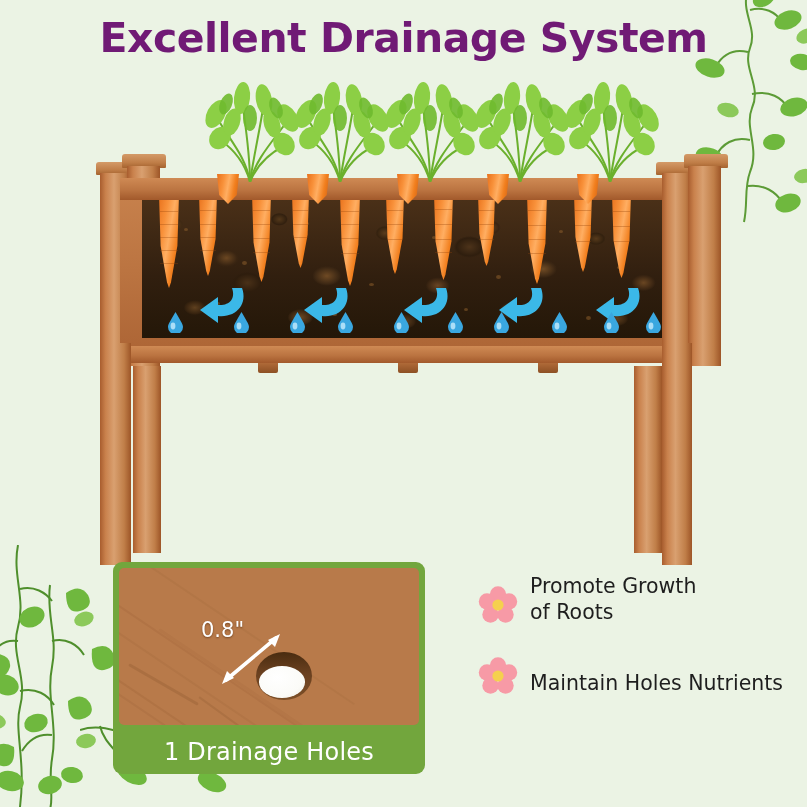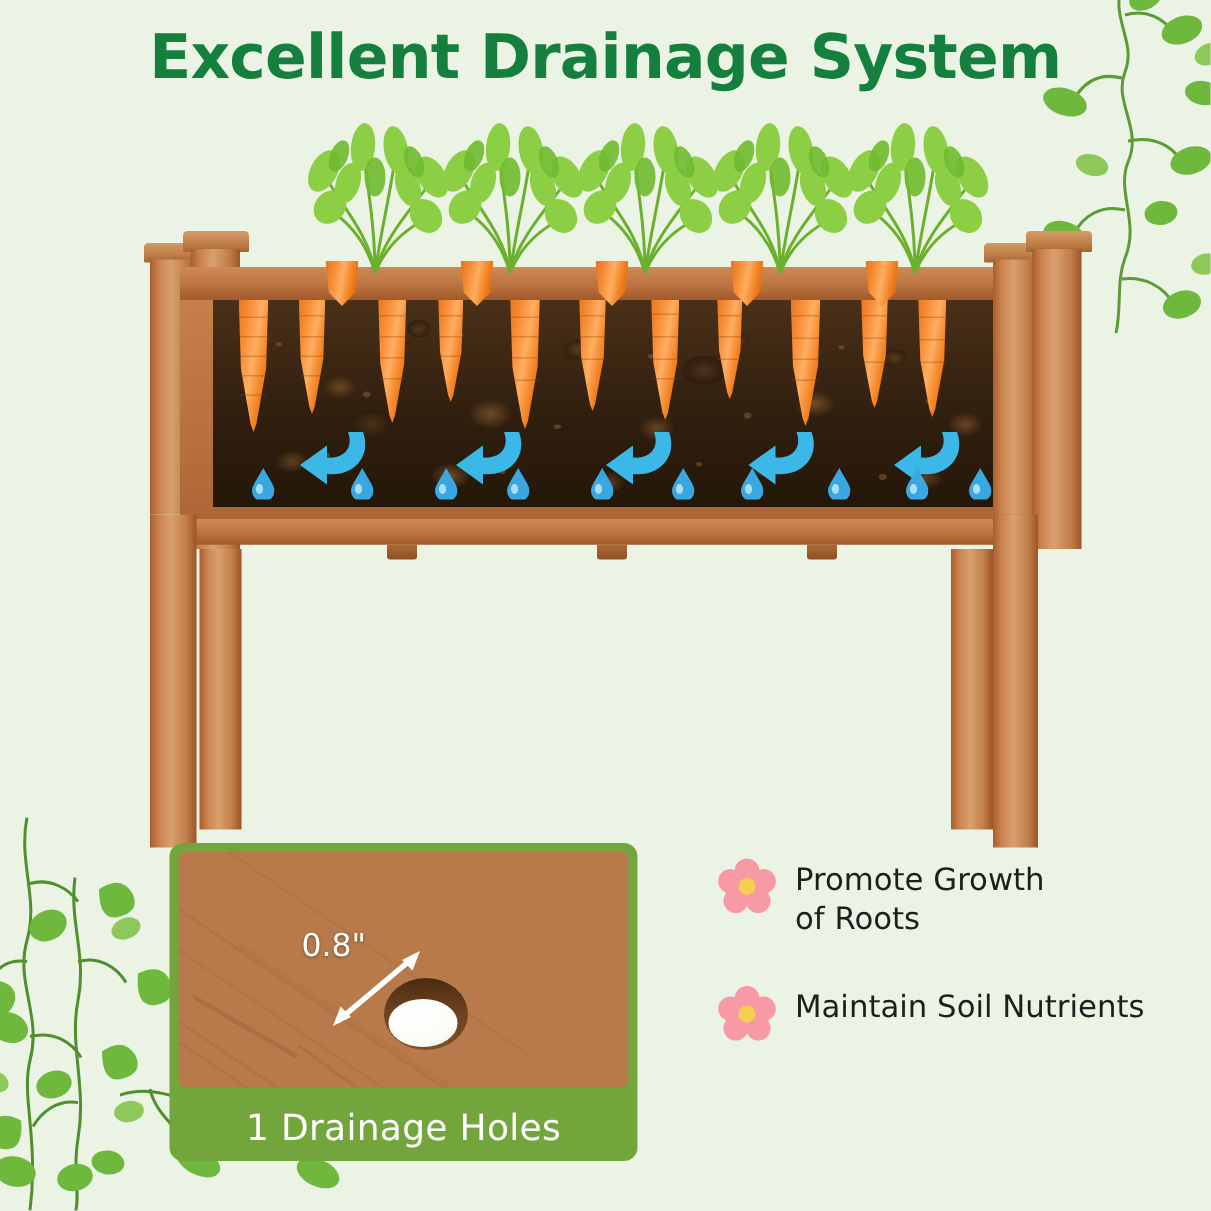--- a/index.html
+++ b/index.html
@@ -13,21 +13,21 @@
   #stage{position:absolute;inset:0;width:807px;height:807px;overflow:hidden;}
 
   
   .title{
     position:absolute;left:0;top:14px;width:807px;
     text-align:center;
     font-family:"DejaVu Sans", sans-serif;
     font-weight:bold;
     font-size:41px;
     letter-spacing:-0.5px;
-    color:#15803d;
+    color:#701a75;
     white-space:nowrap;
   }
 
   
   .vine{position:absolute;pointer-events:none;}
   .vine-tr{right:-6px;top:-10px;width:135px;height:235px;}
   .vine-bl{left:-12px;top:545px;width:150px;height:265px;}
   .vine-bm{left:80px;top:700px;width:180px;height:110px;}
 
   
@@ -123,21 +123,21 @@
   .card-caption{
     position:absolute;left:0;bottom:0;width:312px;height:45px;
     display:flex;align-items:center;justify-content:center;
     color:#ffffff;font-size:24px;
     font-family:"DejaVu Sans", sans-serif;
     letter-spacing:.2px;
   }
 
   
   .bullets{position:absolute;left:478px;top:570px;width:320px;}
-  .bullet{display:flex;align-items:flex-start;margin-bottom:30px;}
+  .bullet{display:flex;align-items:flex-end;margin-bottom:30px;}
   .bullet:last-child{margin-bottom:0;}
   .flower{width:40px;height:40px;flex:0 0 40px;margin-right:12px;margin-top:1px;}
   .btext{
     font-family:"DejaVu Sans", sans-serif;
     font-size:20.5px;color:#1e1e1e;line-height:1.27;
     white-space:pre-line;padding-top:3px;
   }
 </style>
 </head>
 <body style="background: rgb(235, 243, 228);">
@@ -590,18 +590,18 @@
       <svg class="flower" viewBox="0 0 40 40">
         <g fill="#f79aa6">
           <circle cx="20" cy="9.5" r="8.2"></circle>
             <circle cx="31" cy="16.5" r="8.2"></circle>
           <circle cx="27.5" cy="29.5" r="8.2"></circle>
             <circle cx="12.5" cy="29.5" r="8.2"></circle>
           <circle cx="9" cy="16.5" r="8.2"></circle>
         </g>
         <circle cx="20" cy="20" r="5.6" fill="#f5d04e"></circle>
       </svg>
-      <div class="btext">Maintain Soil Nutrients</div>
+      <div class="btext">Maintain Holes Nutrients</div>
     </div>
 
   </div>
 
 </div>
 
 </body></html>

